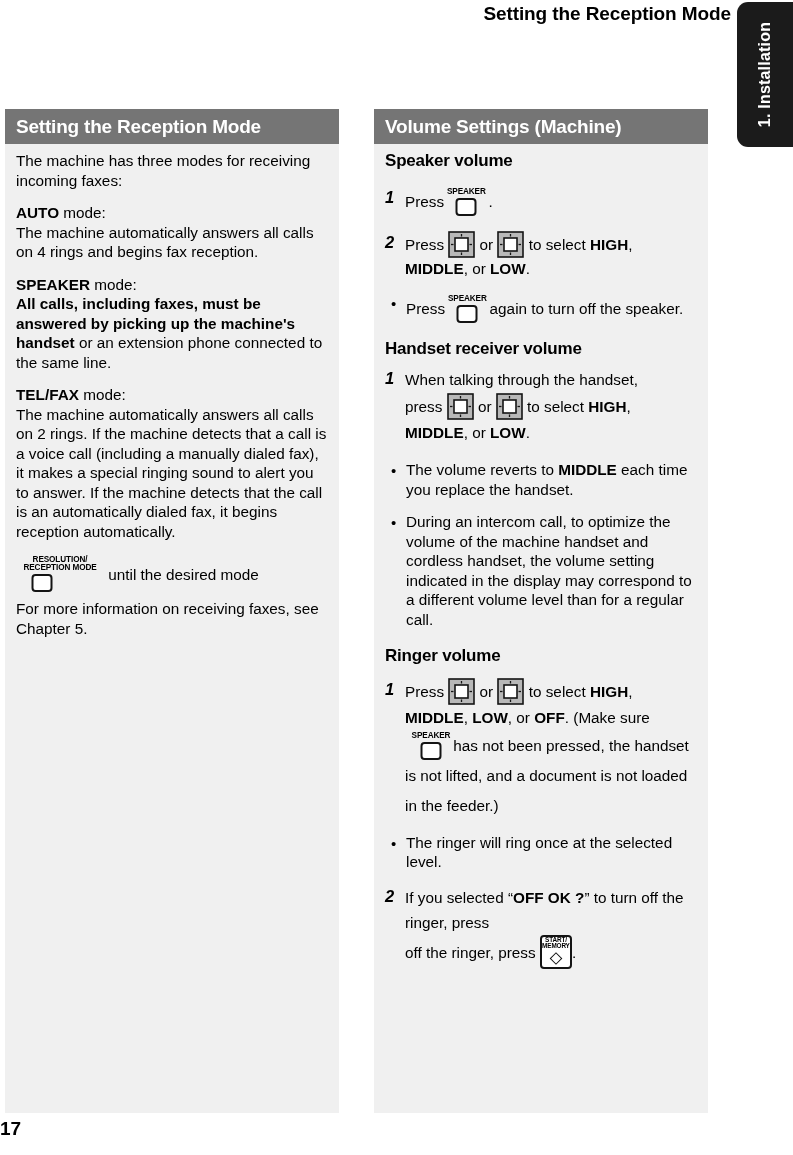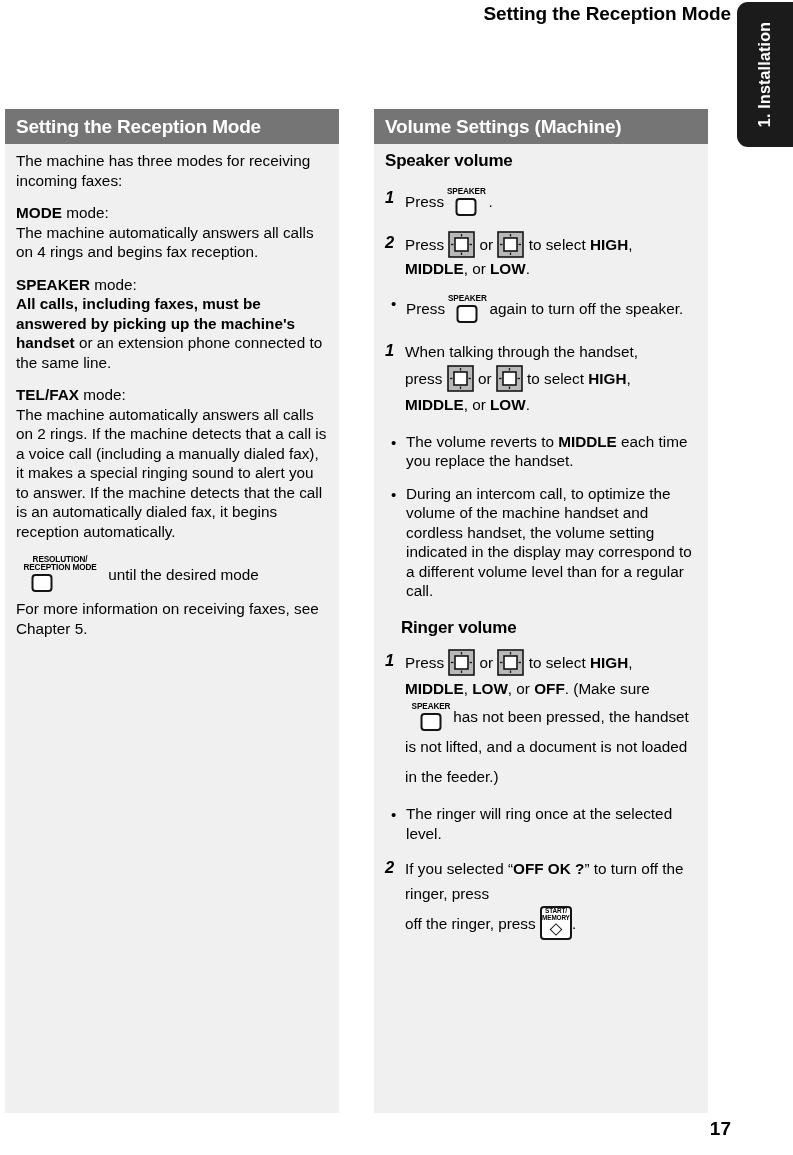--- a/index.html
+++ b/index.html
@@ -198,42 +198,42 @@
     transform: translateX(-50%) rotate(45deg);
     width: 9px; height: 9px;
     border: 1.6px solid #141414;
   }
 
   
   .page-num {
     position: absolute;
     left: 0; top: 1118px;
     width: 731px;
-    text-align: right;
+    text-align: left;
     font-size: 19px;
     font-weight: bold;
   }
 </style>
 </head>
 <body>
 
 <div class="running-head">Setting the Reception Mode</div>
 
 <div class="side-tab">
   <div class="tab-label">1. Installation</div>
 </div>
 
 <div class="col col-left">
   <div class="sec-head">Setting the Reception Mode</div>
   <div class="col-body">
 
     <p><span>The machine has three modes for receiving incoming faxes:</span></p>
 
     <p>
-      <b>MODE</b><span> mode:</span><br>
+      <b>AUTO</b><span> mode:</span><br>
       <span>The machine automatically answers all calls on 4 rings and begins fax reception.</span>
     </p>
 
     <p>
       <b>SPEAKER</b><span> mode:</span><br>
       <b>All calls, including faxes, must be answered by picking up the machine's handset</b><span> or an extension phone connected to the same line.</span>
     </p>
 
     <p>
       <b>TEL/FAX</b><span> mode:</span><br>
@@ -306,20 +306,21 @@
       <div class="bullet-body loose" style="line-height:30px;">
         <span>Press</span>
         <span class="key-plain">
           <span class="cap">SPEAKER</span>
           <span class="btn"></span>
         </span>
         <span>again to turn off the speaker.</span>
       </div>
     </div>
 
+    <h3 class="sub" style="margin-bottom:9px;">Handset receiver volume</h3>
 
     <div class="step">
       <div class="step-num">1</div>
       <div class="step-body" style="line-height:26px;">
         <span>When talking through the handset,</span><br>
         <span>press</span>
         <span class="key-arrow">
           <svg width="27" height="27" viewBox="0 0 27 27">
             <rect x="1" y="1" width="25" height="25" fill="#b8b8b8" stroke="#141414" stroke-width="1.6"></rect>
             <rect x="7" y="7" width="13" height="13" fill="#ffffff" stroke="#141414" stroke-width="1.6"></rect>
@@ -349,21 +350,21 @@
       <div class="bullet-body">
         <span>The volume reverts to </span><b>MIDDLE</b><span> each time you replace the handset.</span>
       </div>
     </div>
 
     <div class="bullet" style="margin-bottom:17px;">
       <div class="bullet-dot">•</div>
       <div class="bullet-body">During an intercom call, to optimize the volume of the machine handset and cordless handset, the volume setting indicated in the display may correspond to a different volume level than for a regular call.</div>
     </div>
 
-    <h3 class="sub" style="margin-bottom:12px;margin-left:16px;">Ringer volume</h3>
+    <h3 class="sub" style="margin-bottom:12px;">Ringer volume</h3>
 
     <div class="step">
       <div class="step-num">1</div>
       <div class="step-body" style="line-height:25px;">
         <span>Press</span>
         <span class="key-arrow">
           <svg width="27" height="27" viewBox="0 0 27 27">
             <rect x="1" y="1" width="25" height="25" fill="#b8b8b8" stroke="#141414" stroke-width="1.6"></rect>
             <rect x="7" y="7" width="13" height="13" fill="#ffffff" stroke="#141414" stroke-width="1.6"></rect>
             <line x1="13.5" y1="3" x2="13.5" y2="5.5" stroke="#141414" stroke-width="1.3"></line>

